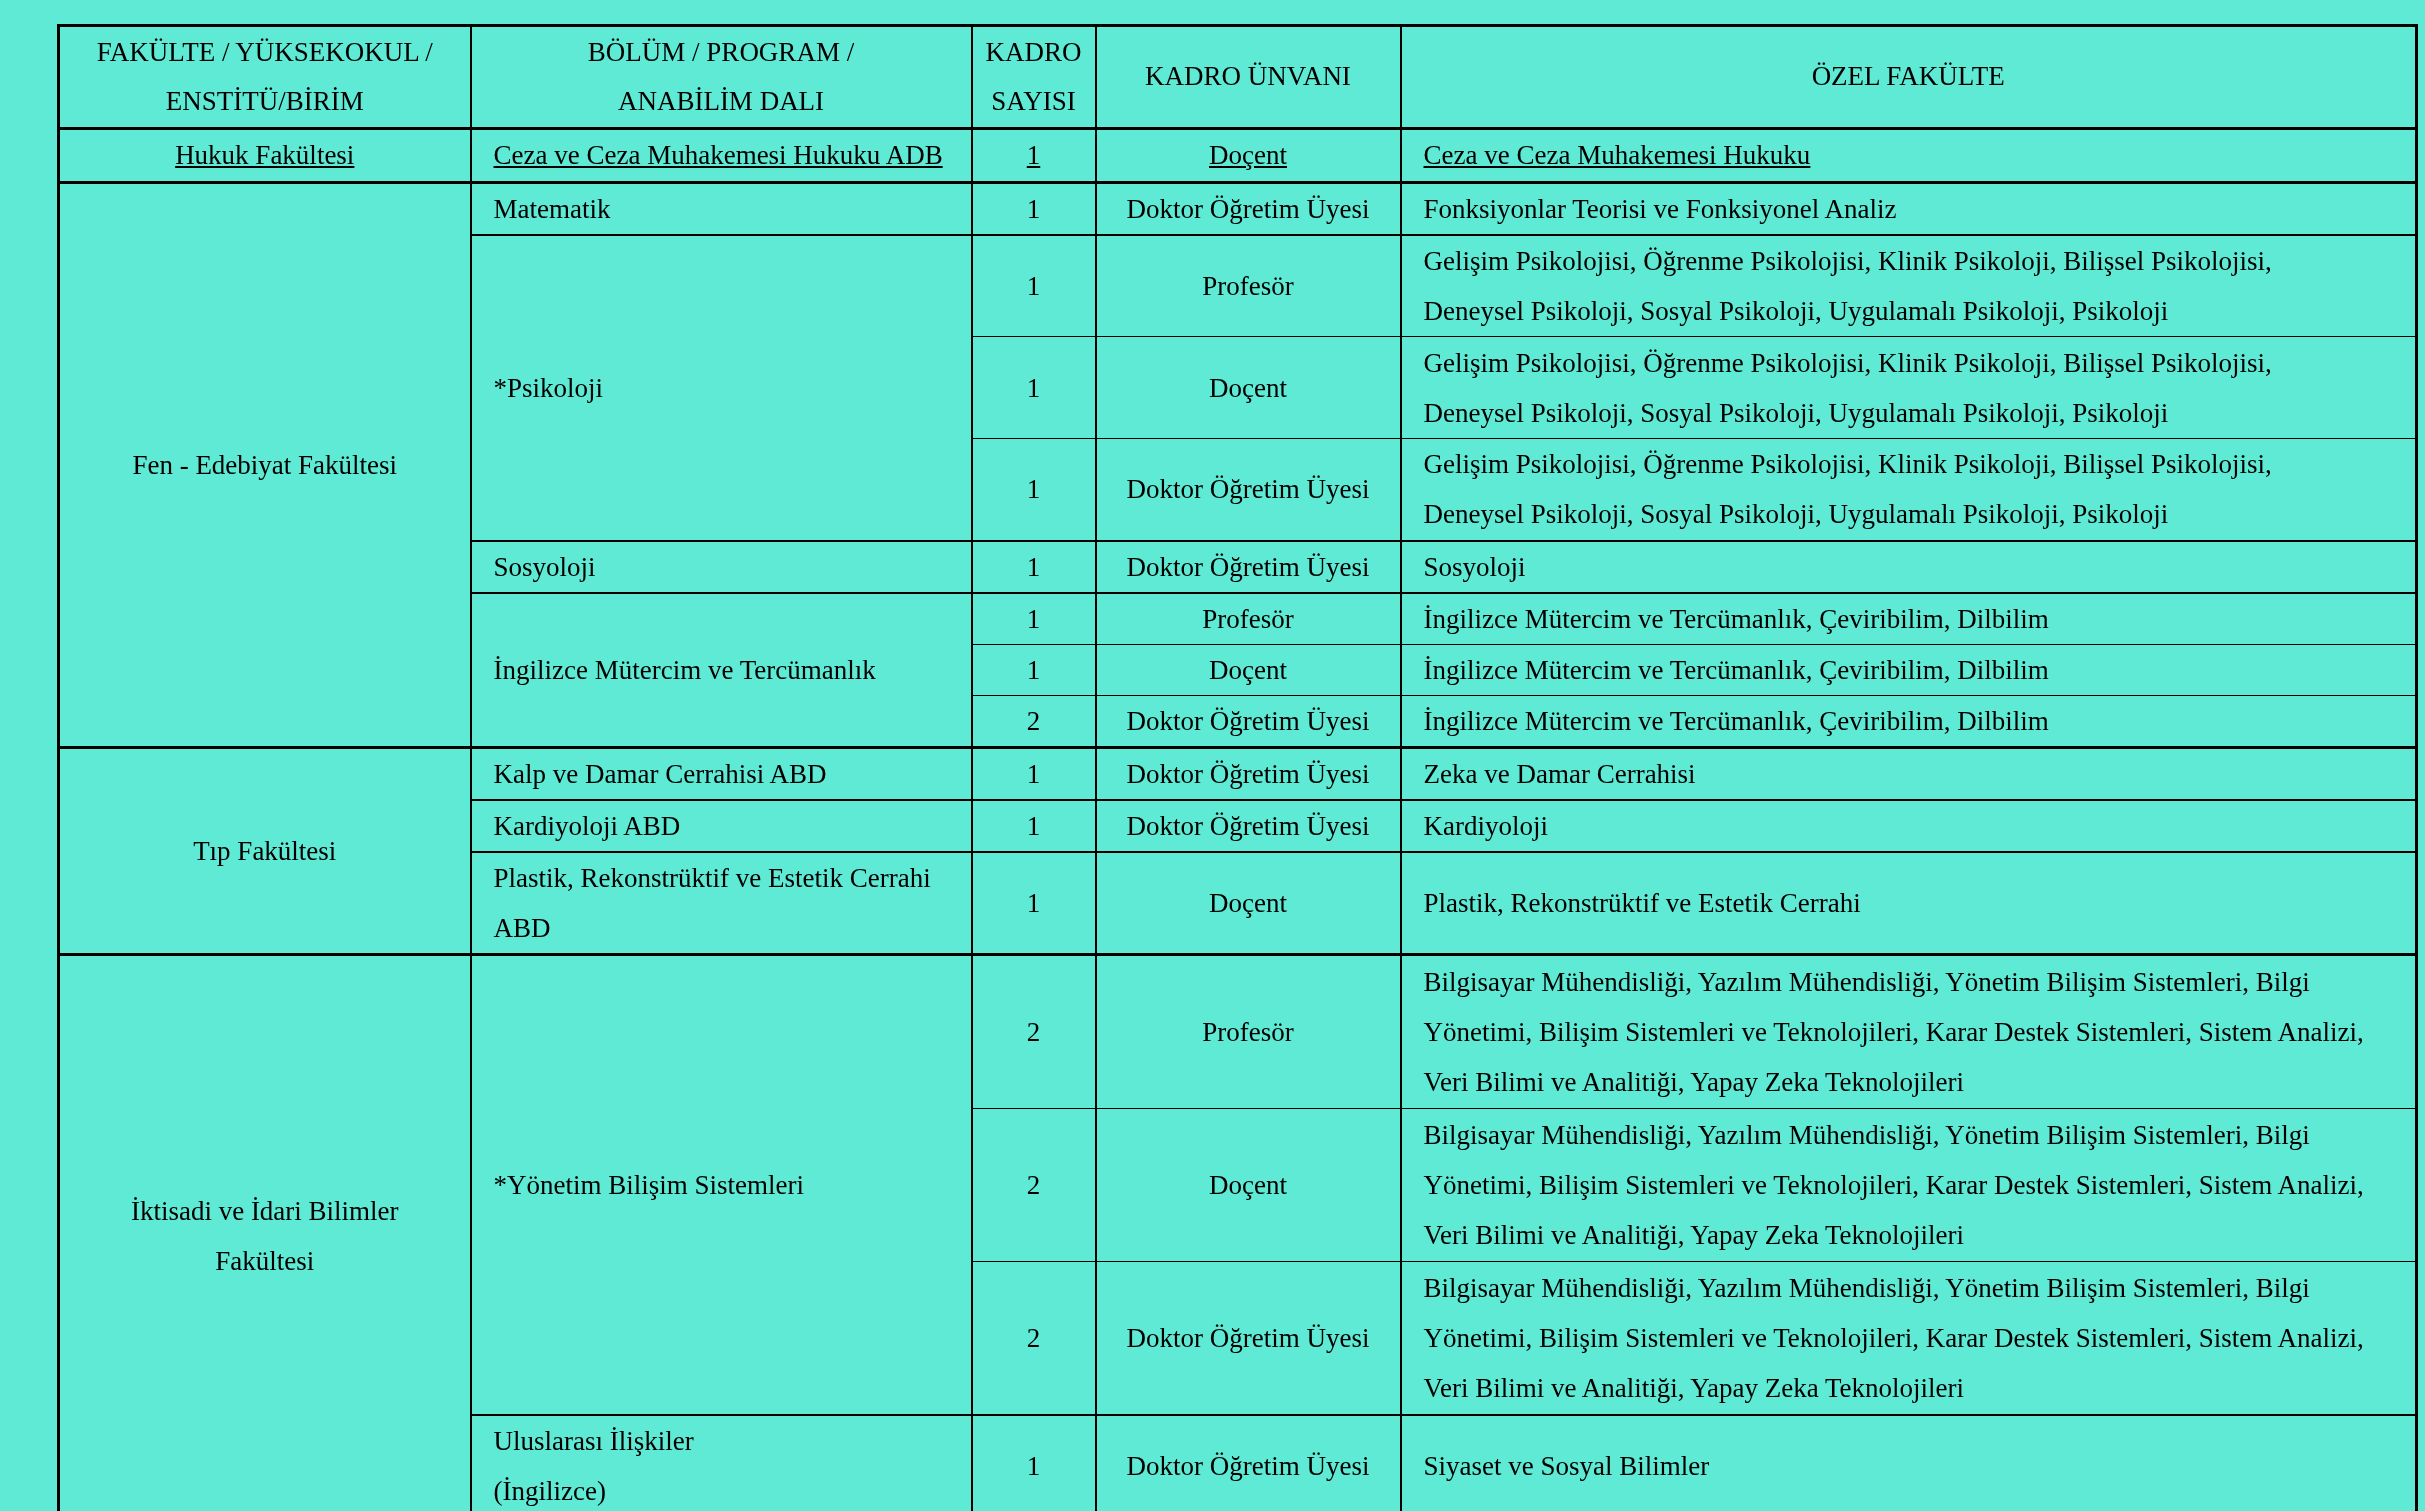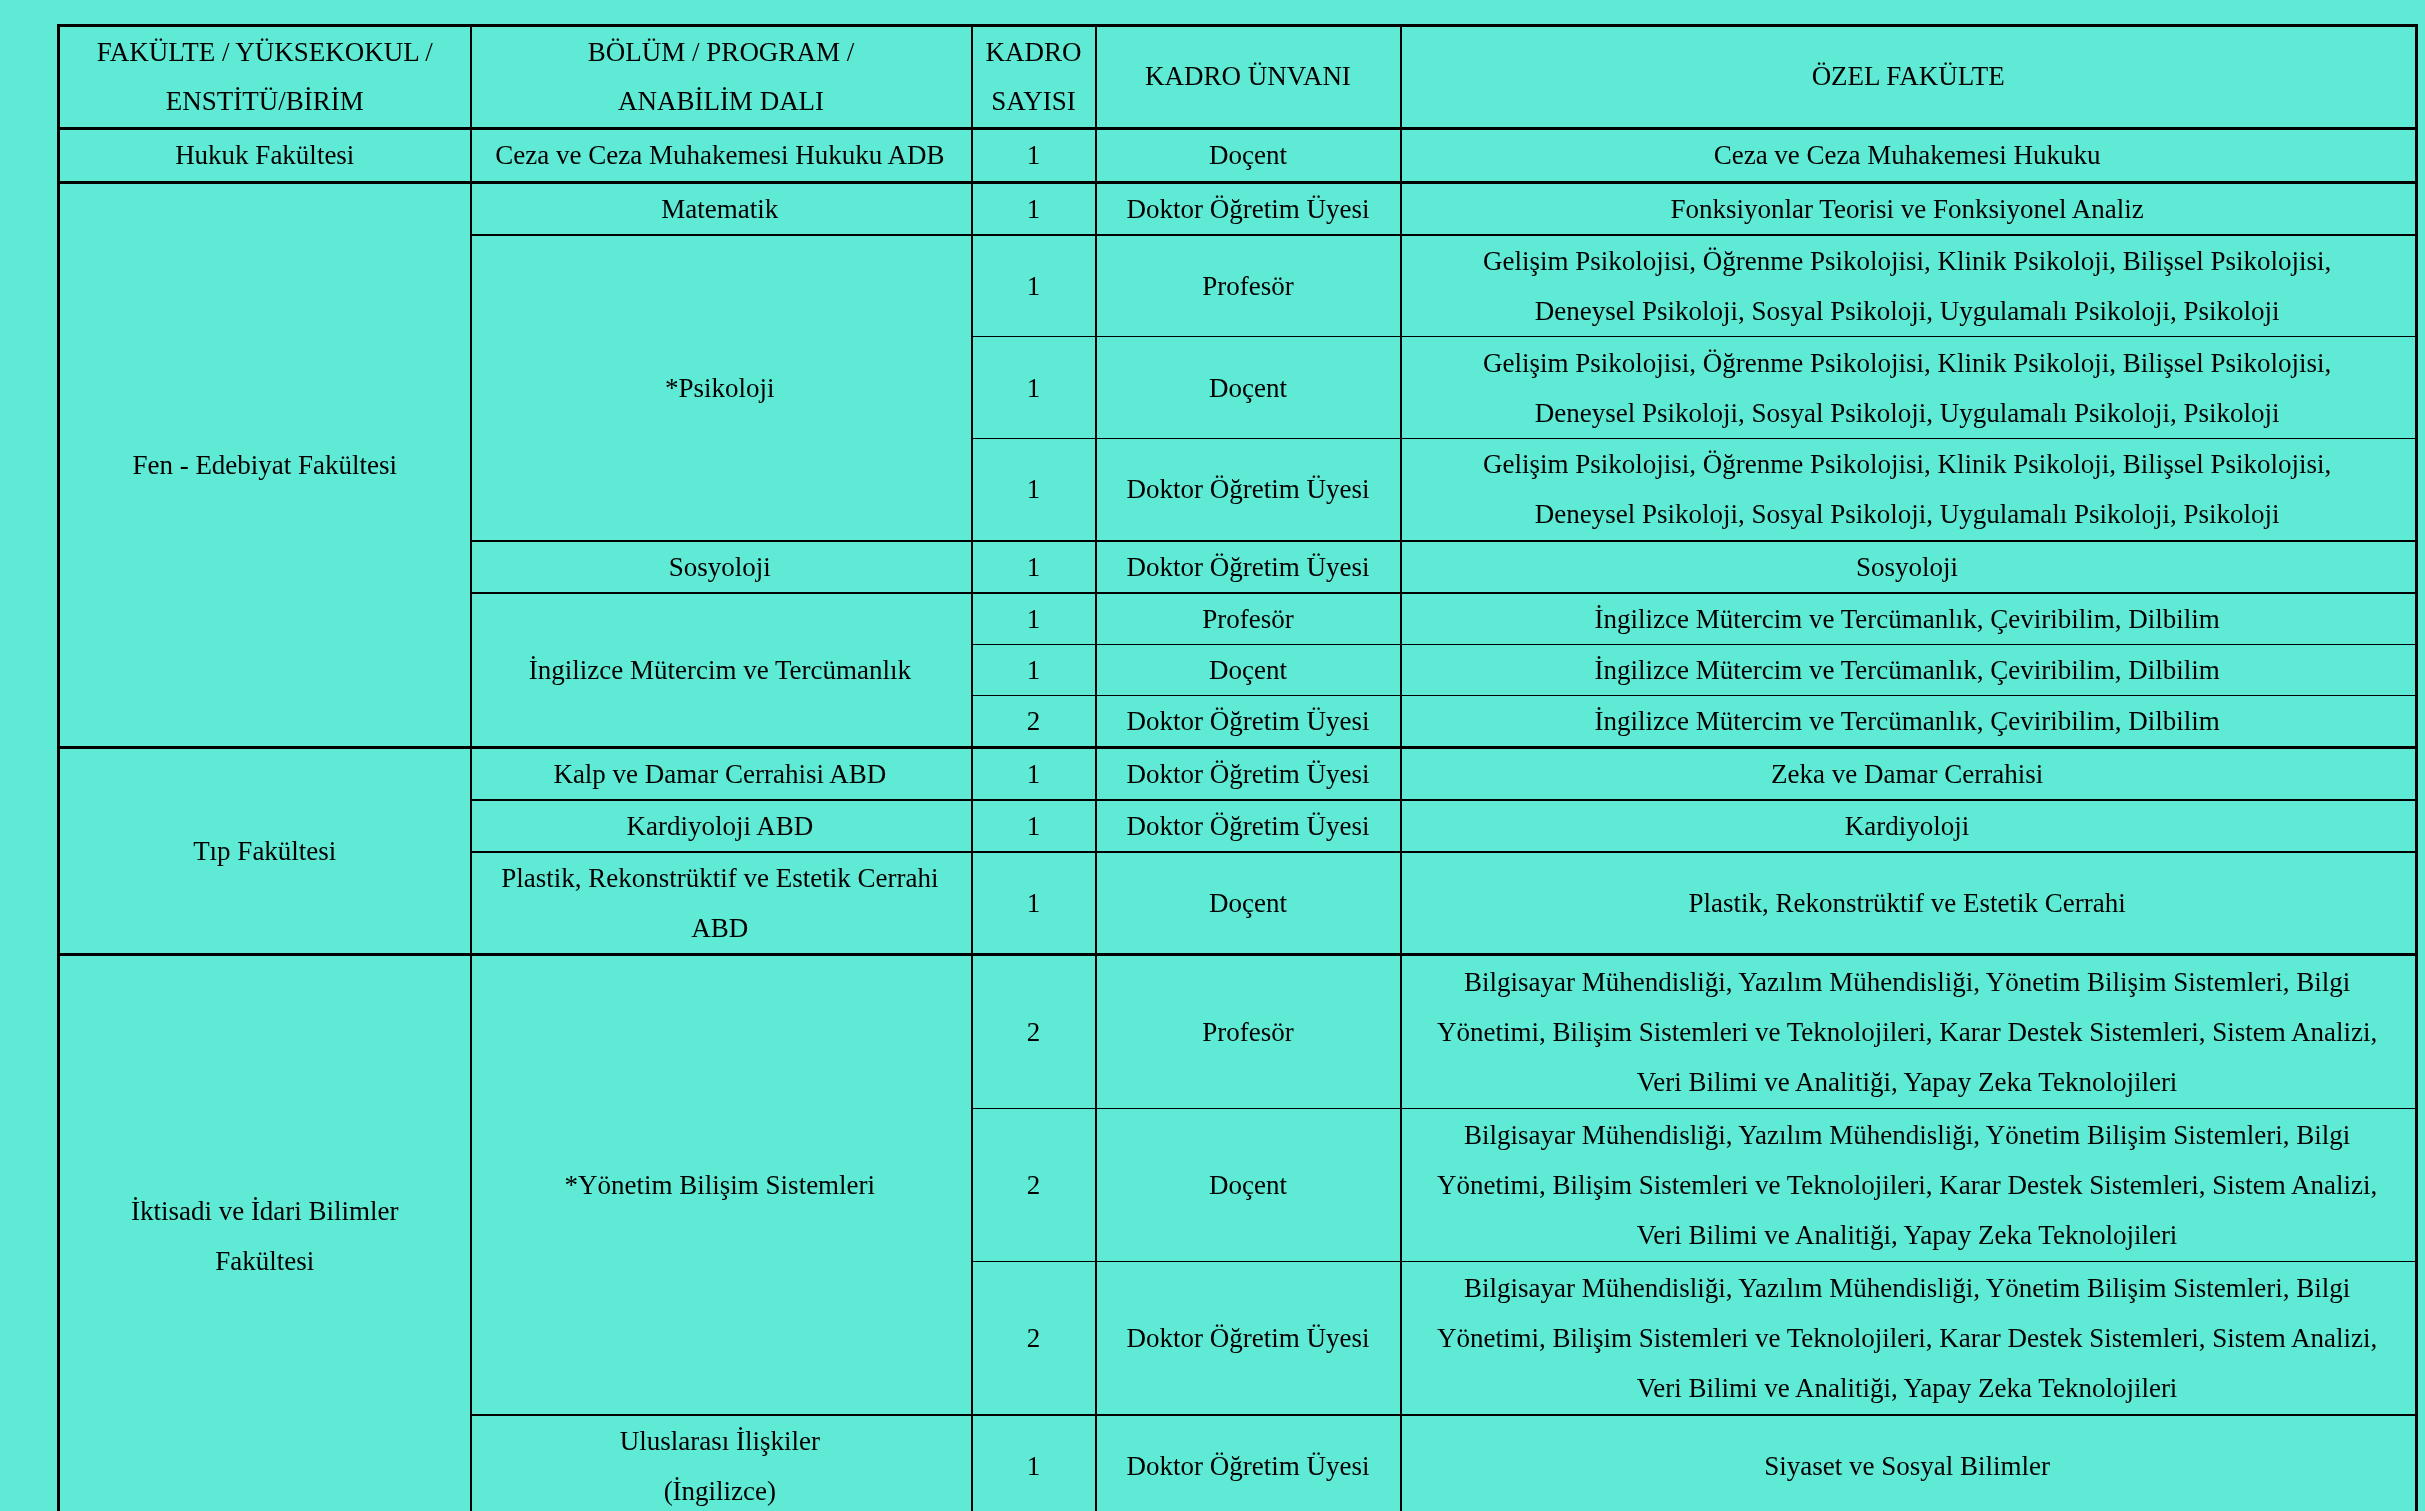--- a/index.html
+++ b/index.html
@@ -26,21 +26,21 @@
     text-align: center;
     white-space: pre-line;
     padding: 0;
     overflow: hidden;
   }
   thead th {
     height: 100px;
     line-height: 49px;
     border-bottom-width: 3.9px;
   }
-  .c-bolum, .c-kosul { text-align: center; padding-left: 4px; padding-right: 6.3px; }
+  .c-bolum, .c-kosul { text-align: left; padding-left: 22px; padding-right: 6.3px; }
   tr.rb-bolum > td   { border-bottom-width: 2.4px; }
   tr.rb-fakulte > td { border-bottom-width: 3.9px; }
   td.sep-bolum   { border-bottom-width: 2.4px !important; }
   td.sep-fakulte { border-bottom-width: 3.9px !important; }
 </style>
 </head>
 <body>
 
 <div class="page">
   <table class="kadro">
@@ -57,21 +57,21 @@
 ENSTİTÜ/BİRİM</th>
           <th>BÖLÜM / PROGRAM /
 ANABİLİM DALI</th>
           <th>KADRO
 SAYISI</th>
           <th>KADRO ÜNVANI</th>
           <th>ÖZEL FAKÜLTE</th>
         </tr>
     </thead>
     <tbody>
-        <tr class="rb-fakulte" style="height: 54px;">
+        <tr class="rb-fakulte" style="height: 54px; text-decoration: underline;">
           <td class="c-fakulte">Hukuk Fakültesi</td>
           <td class="c-bolum">Ceza ve Ceza Muhakemesi Hukuku ADB</td>
           <td class="c-sayi">1</td>
           <td class="c-unvan">Doçent</td>
           <td class="c-kosul">Ceza ve Ceza Muhakemesi Hukuku</td>
         </tr>
         <tr class="rb-bolum" style="height: 50px;">
           <td class="c-fakulte sep-fakulte" rowspan="8">Fen - Edebiyat Fakültesi</td>
           <td class="c-bolum">Matematik</td>
           <td class="c-sayi">1</td>

